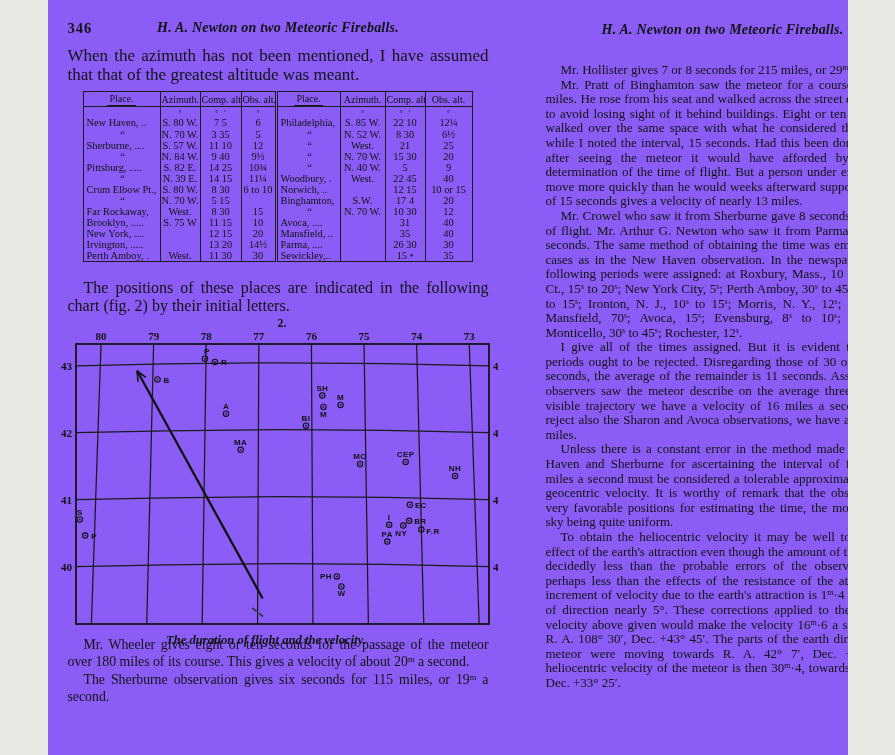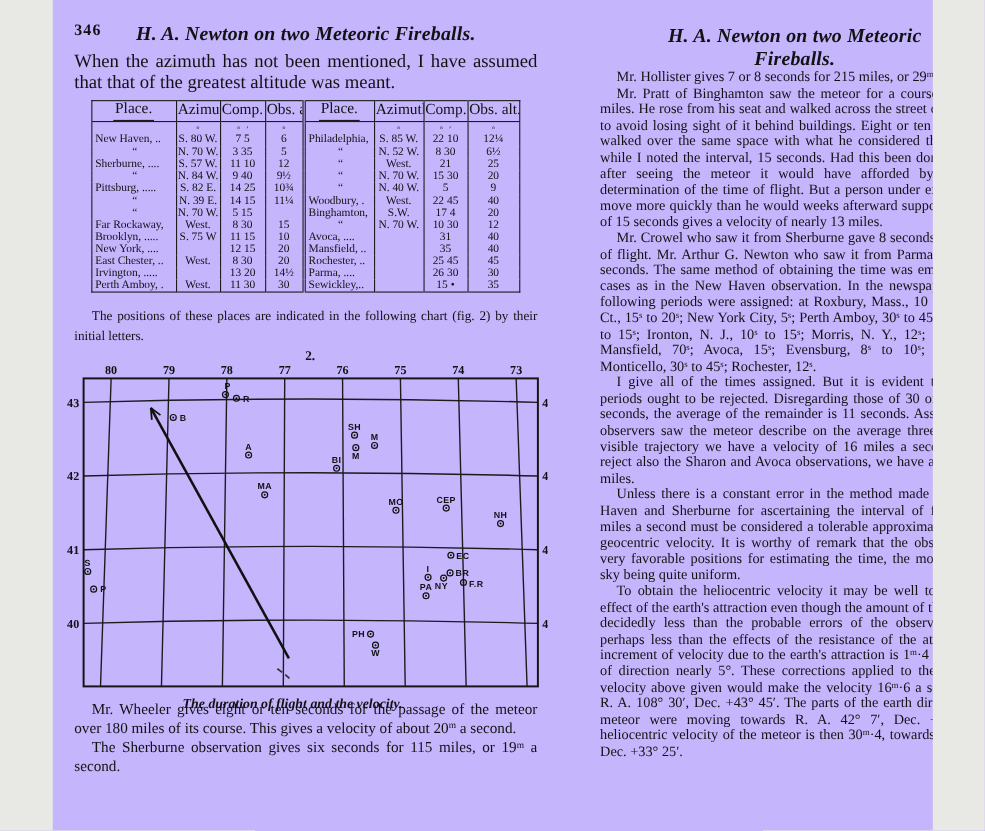--- a/index.html
+++ b/index.html
@@ -1,45 +1,45 @@
 <!DOCTYPE html>
 <html><head>
 <meta charset="utf-8">
 <style>
   html,body{margin:0;padding:0;background:#e8e8e4;}
   #scan{
     position:relative; width:800px; height:755px; margin:0 auto;
-    background:#c4b5fd; color:#121212; overflow:hidden;
+    background:#8b5cf6; color:#121212; overflow:hidden;
     font-family:"Liberation Serif","DejaVu Serif",serif;
   }
   .page{position:absolute; top:0; height:755px;}
   .phead{position:absolute; height:20px;}
   .pnum{position:absolute; top:0; font-weight:700; font-size:14.5px; letter-spacing:1px;}
-  .rtitle{ text-align:center; font-style:italic; font-weight:700; font-size:18px; letter-spacing:.2px;}
+  .rtitle{ text-align:center; font-style:italic; font-weight:700; font-size:14px; letter-spacing:.2px;}
   
   #lp-head{left:20px; top:20px; width:421px;}
   #lp-head .pnum{left:0;}
   #lp-head .rtitle{padding:0 40px;}
   #lp-intro{position:absolute; left:20px; top:46px; width:421px; margin:0;
     font-size:17px; line-height:19px; text-align:justify;}
   #obs-table{position:absolute; left:35px; top:91px; width:389px;
     border-collapse:collapse; border:1.6px solid #1c1c1c; table-layout:fixed;
     font-size:10.4px;}
   #obs-table th,#obs-table td{border-left:1px solid #1c1c1c; padding:0 1px; text-align:center; font-weight:400; overflow:hidden; white-space:nowrap;}
   #obs-table .c0{border-left:none;}
   #obs-table .c4{border-left:3px double #1c1c1c;}
-  #obs-table th{border-bottom:1.2px solid #1c1c1c; font-size:14px; height:14px;}
+  #obs-table th{border-bottom:1.2px solid #1c1c1c; font-size:10px; height:14px;}
   #obs-table th.plc span{display:inline-block; border-bottom:1px solid #1c1c1c; padding:0 2px 1px;}
   #obs-table td{height:11px; line-height:11px;}
   #obs-table tr.firstrow td{height:21px; vertical-align:bottom; padding-bottom:1px;}
   #obs-table td.plc{text-align:left; padding-left:3px;margin-left:43px;}
   #obs-table td .marks{font-size:7.5px; line-height:7px; white-space:pre; text-align:center;}
   #obs-table td.ditto{text-align:center;}
   #lp-after{position:absolute; left:20px; top:279px; width:421px; margin:0;
-    font-size:12px; line-height:17.5px; text-align:justify; text-indent:16px;}
+    font-size:16px; line-height:17.5px; text-align:justify; text-indent:16px;}
   #fig-num{position:absolute; left:28px; top:316px; width:413px; text-align:center;
     font-weight:700; font-size:12px;}
   #map-wrap{position:absolute; left:8px; top:330px; width:442px; height:302px;text-align:center;}
   #fig-caption{position:absolute; left:12px; top:633px; width:413px; text-align:center;
     font-style:italic; font-weight:700; font-size:12.6px;}
   #lp-paras{position:absolute; left:20px; top:636px; width:421px;}
   #lp-paras p{margin:0; font-size:13.8px; line-height:17.4px; text-align:justify; text-indent:16px;}
   
   #rp-head{left:470px; top:22px; width:410px;}
   #rp-head .pnum{right:0;}
@@ -162,20 +162,30 @@
             <td class="c0 plc ditto">“</td>
             <td class="c1">N. 39 E.</td>
             <td class="c2">14 15</td>
             <td class="c3">11¼</td>
             <td class="c4 plc">Woodbury, .</td>
             <td class="c5">West.</td>
             <td class="c6">22 45</td>
             <td class="c7">40</td>
           </tr>
           <tr>
+            <td class="c0 plc">Crum Elbow Pt.,</td>
+            <td class="c1">S. 80 W.</td>
+            <td class="c2">8 30</td>
+            <td class="c3">6 to 10</td>
+            <td class="c4 plc">Norwich,  ..</td>
+            <td class="c5"></td>
+            <td class="c6">12 15</td>
+            <td class="c7">10 or 15</td>
+          </tr>
+          <tr>
             <td class="c0 plc ditto">“</td>
             <td class="c1">N. 70 W.</td>
             <td class="c2">5 15</td>
             <td class="c3"></td>
             <td class="c4 plc">Binghamton,</td>
             <td class="c5">S.W.</td>
             <td class="c6">17 4</td>
             <td class="c7">20</td>
           </tr>
           <tr>
@@ -200,30 +210,20 @@
           </tr>
           <tr>
             <td class="c0 plc">New York, ....</td>
             <td class="c1"></td>
             <td class="c2">12 15</td>
             <td class="c3">20</td>
             <td class="c4 plc">Mansfield, ..</td>
             <td class="c5"></td>
             <td class="c6">35</td>
             <td class="c7">40</td>
-          </tr>
-          <tr>
-            <td class="c0 plc">East Chester, ..</td>
-            <td class="c1">West.</td>
-            <td class="c2">8 30</td>
-            <td class="c3">20</td>
-            <td class="c4 plc">Rochester, ..</td>
-            <td class="c5"></td>
-            <td class="c6">25 45</td>
-            <td class="c7">45</td>
           </tr>
           <tr>
             <td class="c0 plc">Irvington, .....</td>
             <td class="c1"></td>
             <td class="c2">13 20</td>
             <td class="c3">14½</td>
             <td class="c4 plc">Parma,  ....</td>
             <td class="c5"></td>
             <td class="c6">26 30</td>
             <td class="c7">30</td>

